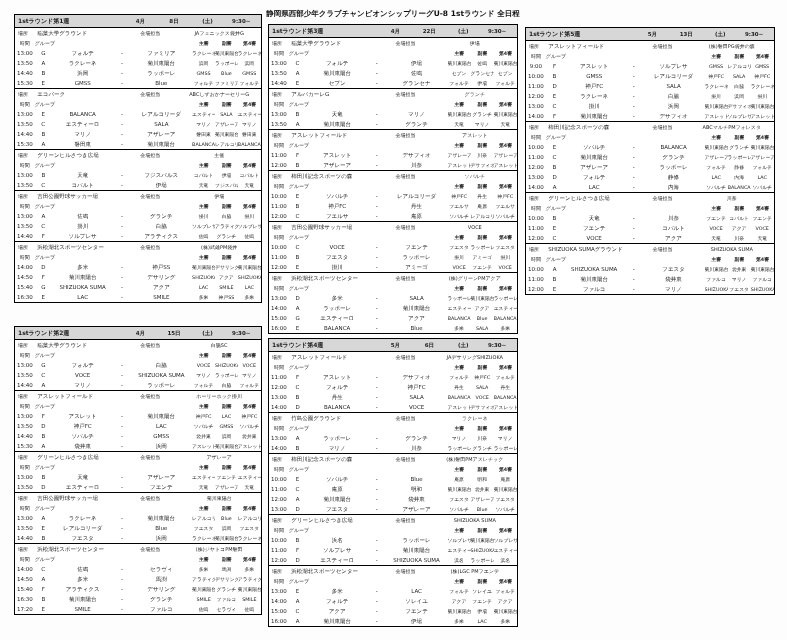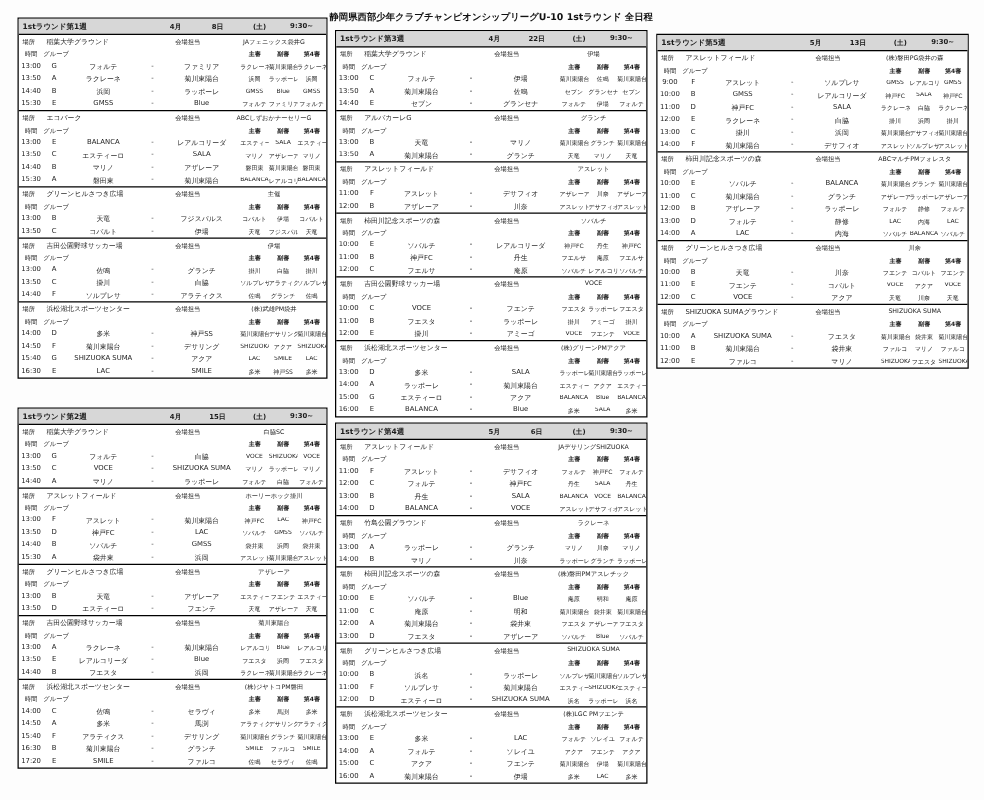--- a/index.html
+++ b/index.html
@@ -45,21 +45,21 @@
   .c-time{flex:0 0 8%;text-align:center;white-space:nowrap;overflow:hidden;}
   .c-grp{flex:0 0 7%;text-align:center;white-space:nowrap;}
   .c-home{flex:0 0 25%;text-align:center;white-space:nowrap;overflow:hidden;}
   .c-vs{flex:0 0 7%;text-align:center;color:#333;}
   .c-away{flex:0 0 25%;text-align:center;white-space:nowrap;overflow:hidden;}
   .c-r{flex:0 0 9.3%;text-align:center;font-size:4.8px;white-space:nowrap;overflow:hidden;}
 </style>
 </head>
 <body>
 
-<div class="page-title">静岡県西部少年クラブチャンピオンシップリーグU-10 1stラウンド 全日程</div>
+<div class="page-title">静岡県西部少年クラブチャンピオンシップリーグU-8 1stラウンド 全日程</div>
 
 <div class="sheet" id="sheet-w1">
     <div class="thead">
       <span class="week">1stラウンド第1週</span>
       <span class="dc">4月</span>
       <span class="dc">8日</span>
       <span class="dc">(土)</span>
       <span class="dc">9:30~</span>
     </div>
     <div class="section">

